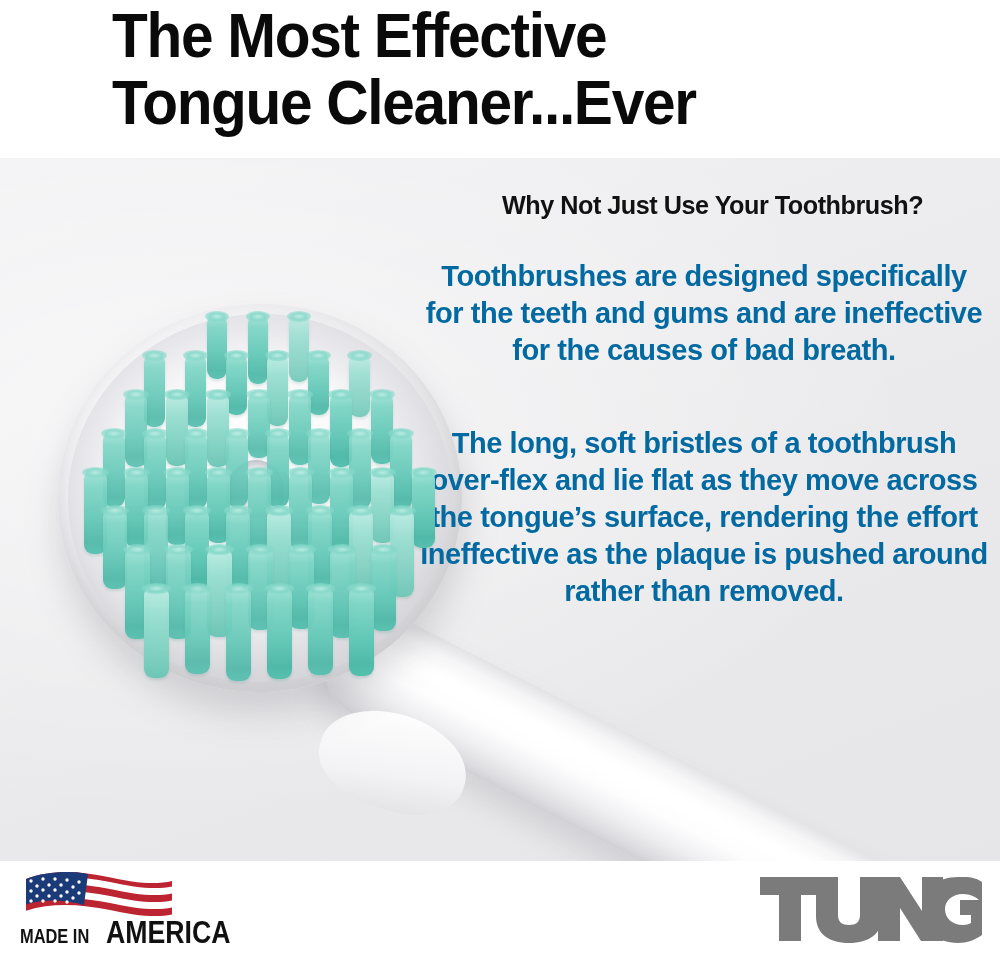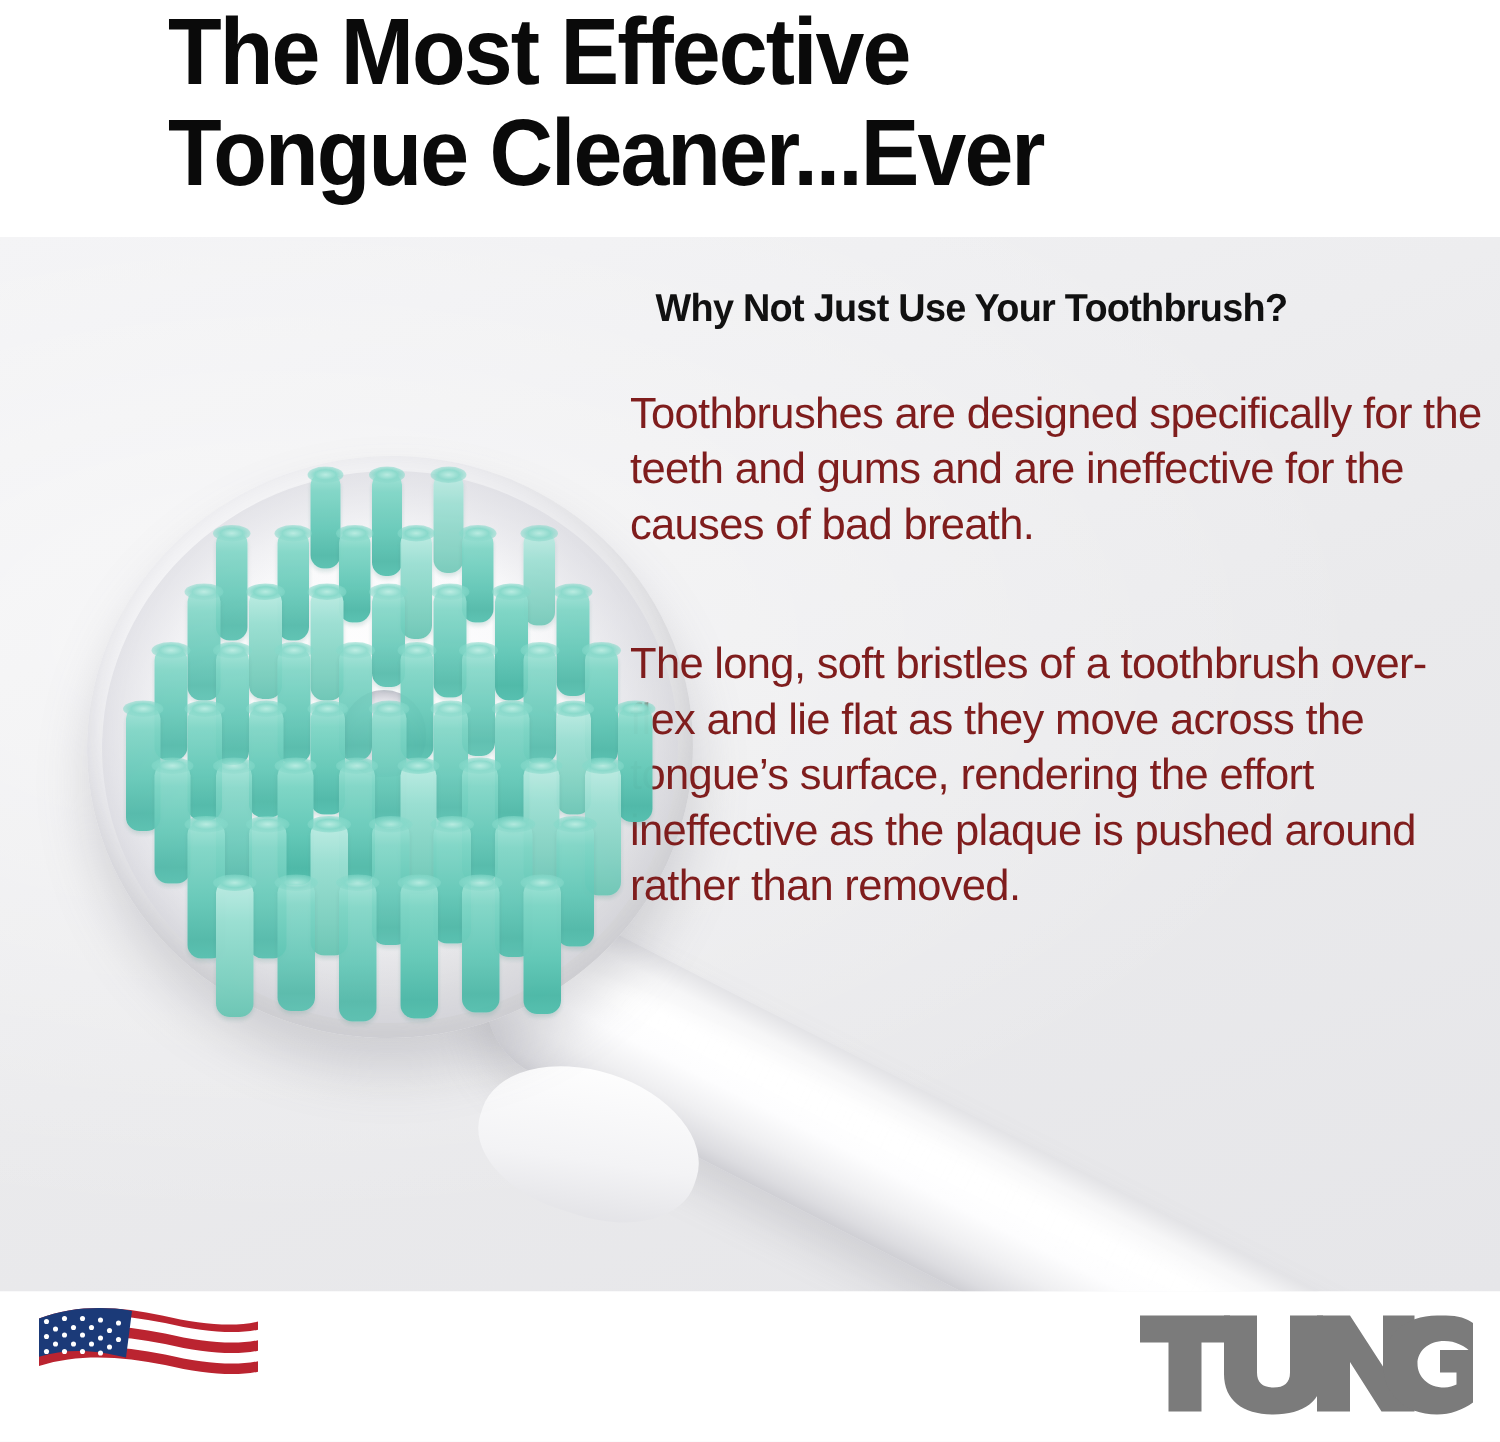--- a/index.html
+++ b/index.html
@@ -186,42 +186,42 @@
     background: radial-gradient(closest-side, #f4f4f6 0%, #e9e9ee 70%, #dcdce2 100%);
     box-shadow: inset 0 3px 6px rgba(160,160,172,0.45);
   }
 
   
   .copy {
     position: absolute;
     right: 12px;
     top: 32px;
     width: 568px;
-    text-align: left;
+    text-align: center;
     color: #111111;
   }
   .subhead {
     font-family: "Liberation Sans", sans-serif;
     font-weight: bold;
     font-size: 26px;
     line-height: 30px;
     letter-spacing: -0.5px;
     color: #111111;
     margin: 0 0 38px 0;
     transform: scaleX(0.97);
     transform-origin: right top;
     white-space: nowrap;
   }
   .para {
     font-family: "Liberation Sans", sans-serif;
-    font-weight: normal;
+    font-weight: bold;
     font-size: 29px;
     line-height: 37px;
     letter-spacing: -0.45px;
-    color: #7f1d1d;
+    color: #0369a1;
     margin: 0;
   }
   .para + .para { margin-top: 56px; }
 
   
   .footer {
     position: absolute;
     left: 0; top: 861px;
     width: 1000px;
     height: 100px;
@@ -412,20 +412,24 @@
                 <circle cx="39" cy="27" r="1.7"></circle>
               <circle cx="51" cy="29" r="1.7"></circle>
               <circle cx="9" cy="32" r="1.7"></circle>
                 <circle cx="21" cy="32" r="1.7"></circle>
                 <circle cx="33" cy="32" r="1.7"></circle>
               <circle cx="45" cy="33" r="1.7"></circle>
             </g>
           </g>
         </svg>
       </div>
+      <div class="mia-text">
+        <span class="mia-made">MADE IN</span>
+        <span class="mia-america">AMERICA</span>
+      </div>
     </div>
 
     <div class="tung">
       <svg width="224" height="72" viewBox="0 0 224 72" xmlns="http://www.w3.org/2000/svg" aria-hidden="true">
         <g fill="#7b7b7b">
 
           <path d="M0,4 L60,4 L60,22 L41,22 L41,68 L19,68 L19,22 L0,22 Z"></path>
 
           <path d="M56,4 L78,4 L78,42 C78,49 82,52 89,52 C96,52 100,49 100,42 L100,4 L122,4 L122,43
                    C122,61 109,70 89,70 C69,70 56,61 56,43 Z"></path>

